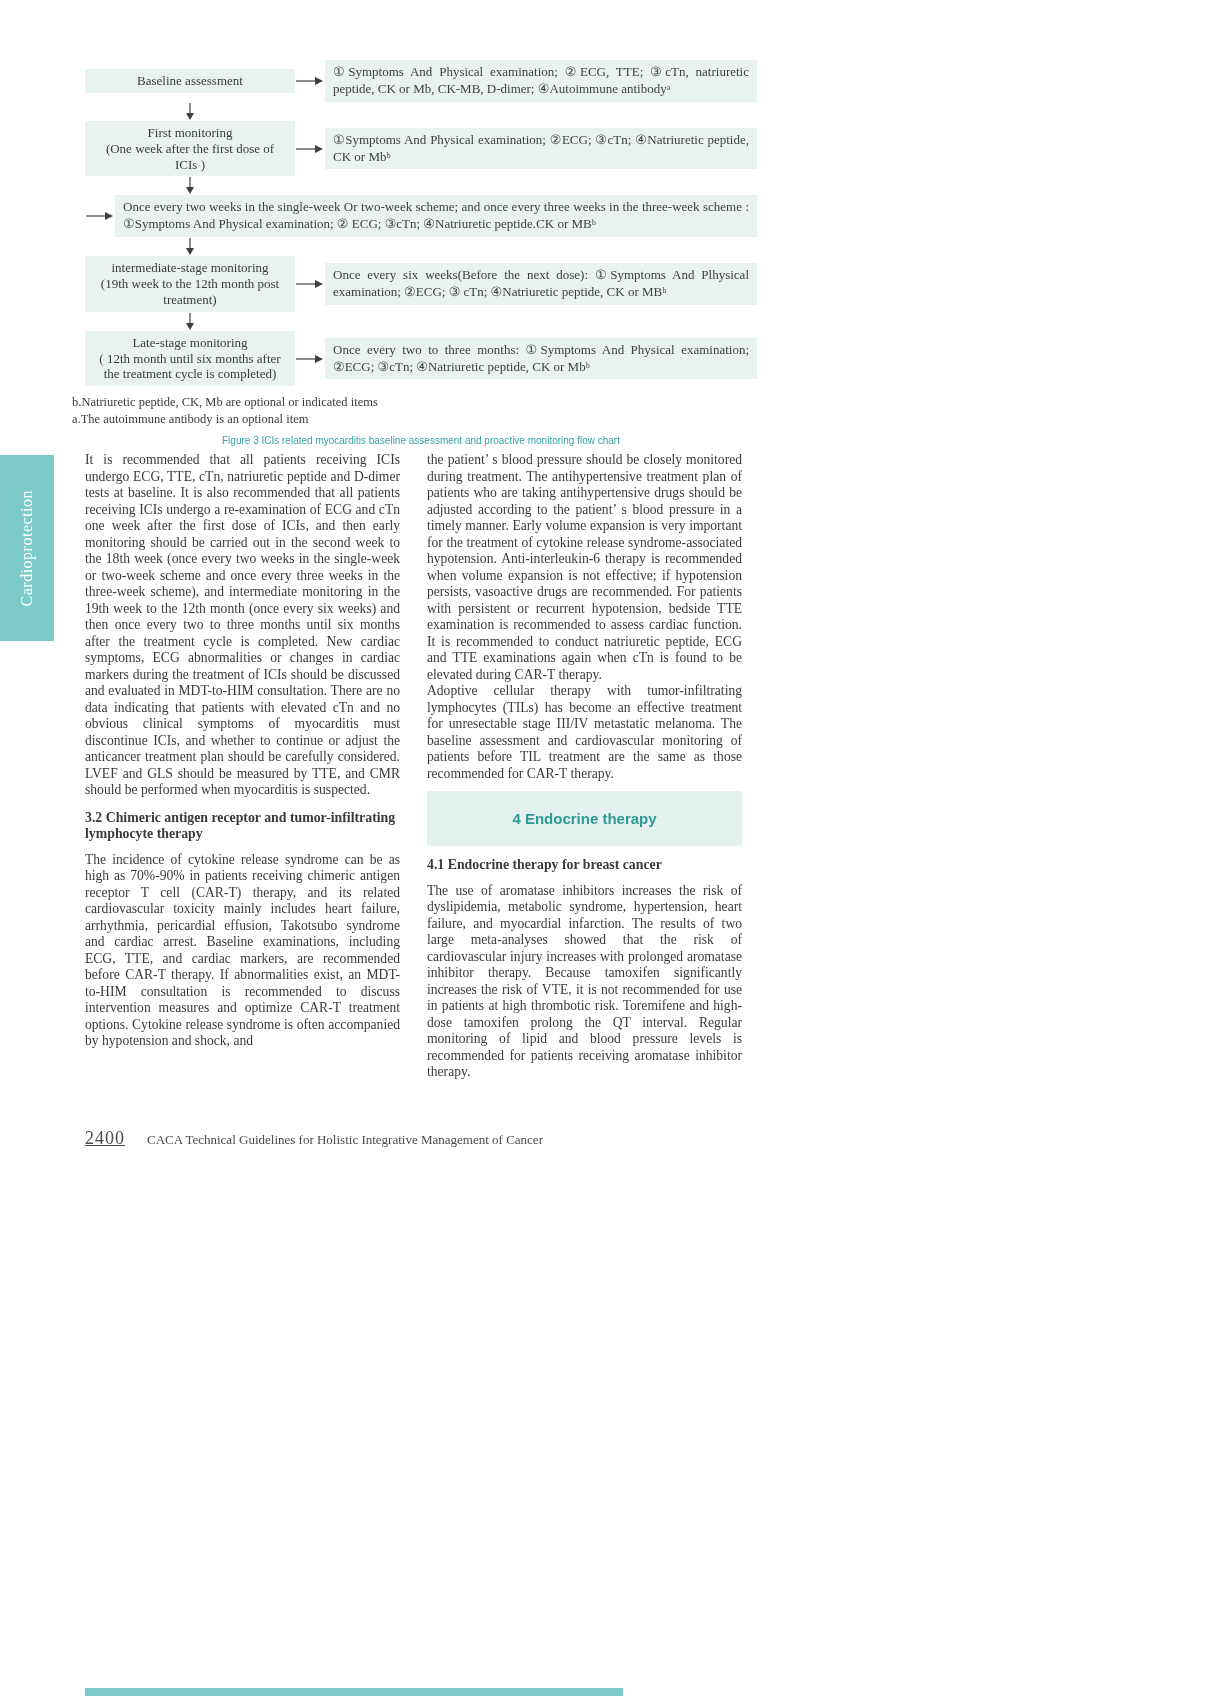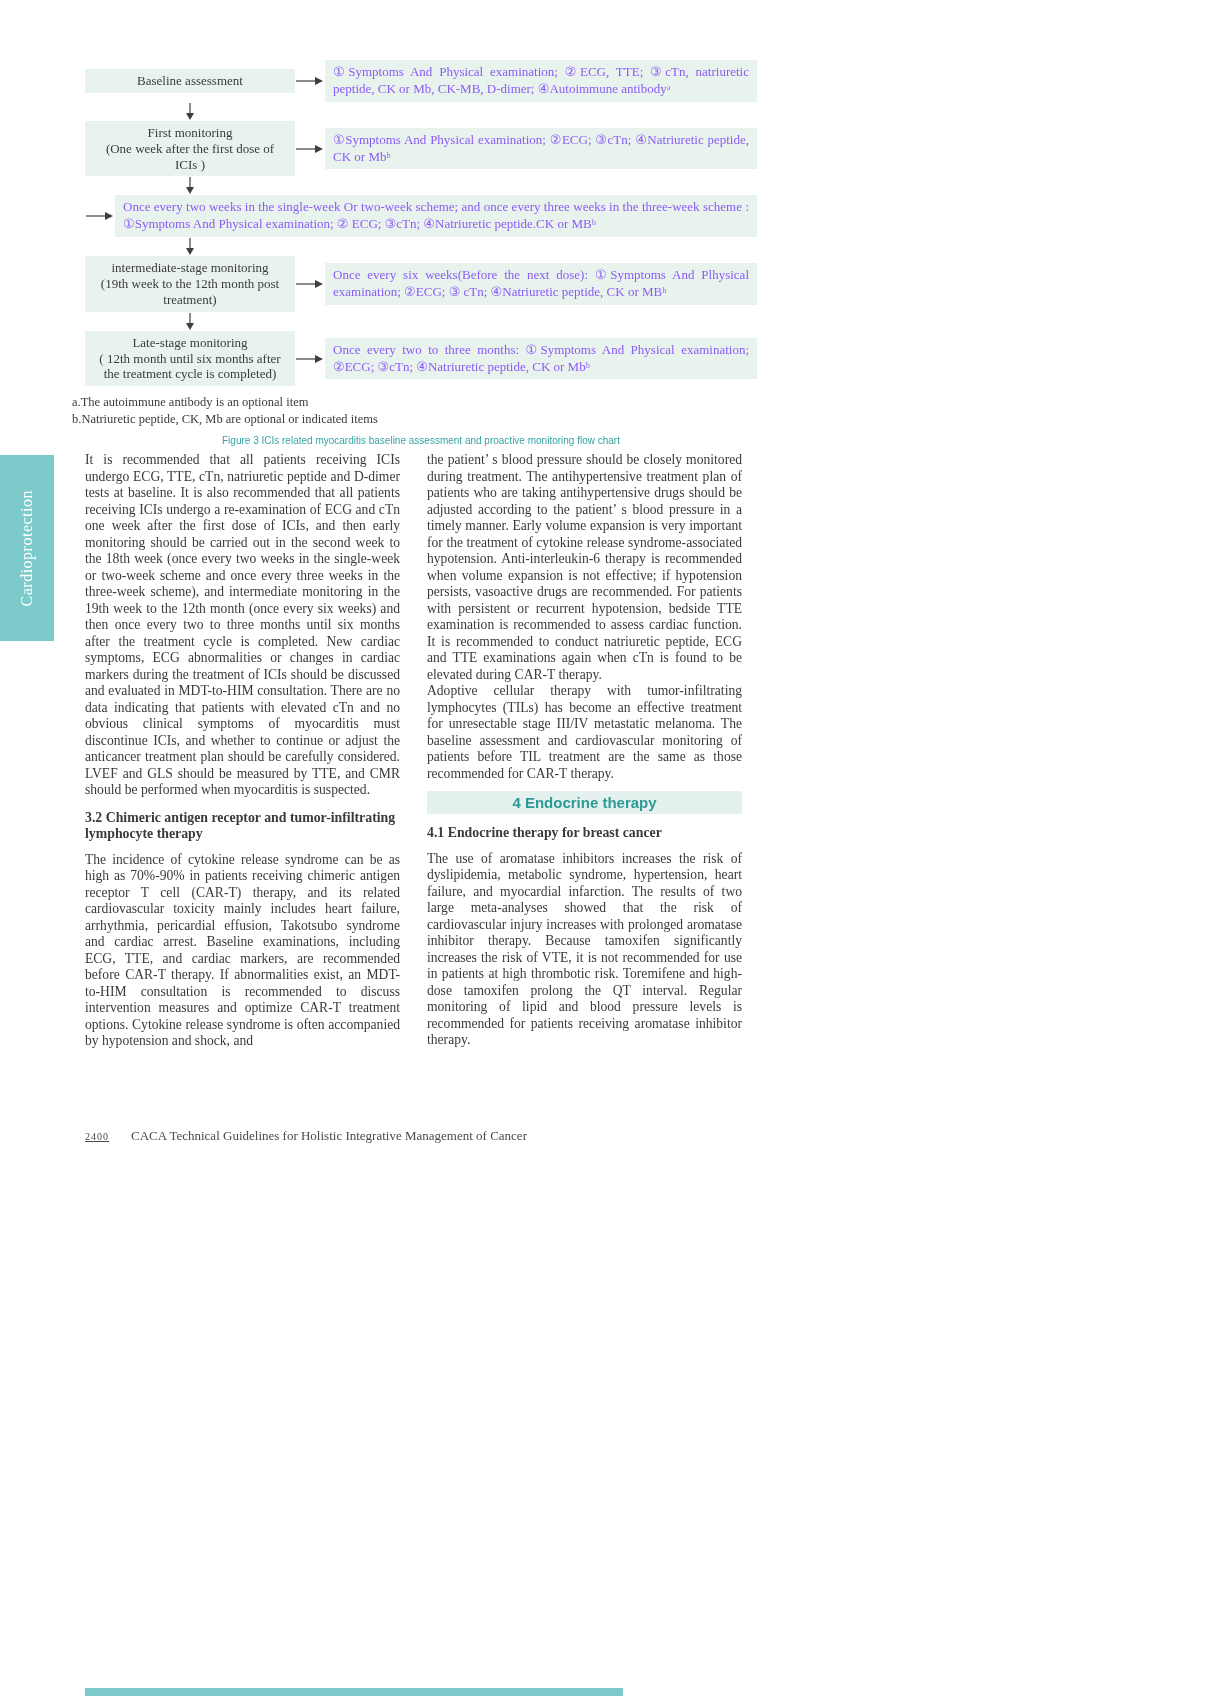--- a/index.html
+++ b/index.html
@@ -47,21 +47,21 @@
     color: #3b3b3b;
   }
   .fc-gap { width: 30px; flex: none; display: flex; align-items: center; justify-content: center; }
   .fc-detail {
     flex: 1;
     background: #e9f3ee;
     font-size: 13px;
     line-height: 1.3;
     padding: 4px 8px;
     text-align: justify;
-    color: #8b5cf6;
+    color: #404040;
   }
   .fc-varrow {
     width: 210px;
     display: flex; justify-content: center;
     height: 17px; margin: 1px 0;
   }
   .fc-footnotes {
     margin: 8px 0 0 -13px;
     font-size: 12.5px;
     line-height: 1.35;
@@ -89,34 +89,34 @@
     font-size: 13.8px;
     line-height: 16.5px;
     font-weight: bold;
     color: #3a3a3a;
     text-align: left;
   }
   .section-band {
     margin: 9px 0 8px 0;
     background: #e4f1ee;
     text-align: center;
-    padding: 3px 0;
+    padding: 19px 0;
     color: #2c9b96;
     font-family: "Liberation Sans", sans-serif;
     font-weight: bold;
     font-size: 15px;
   }
   
   .footer {
     position: absolute;
     left: 85px; top: 1128px;
     display: flex; align-items: baseline;
     color: #4a4a4a;
   }
-  .footer .page-num { font-size: 10px; letter-spacing: 1px; text-decoration: underline; }
+  .footer .page-num { font-size: 18px; letter-spacing: 1px; text-decoration: underline; }
   .footer .footer-text { font-size: 13px; margin-left: 22px; }
   .bottom-bar {
     position: absolute;
     left: 85px; top: 1688px;
     width: 538px; height: 8px;
     background: #7dcaca;
   }
   svg { display: block; }
 </style>
 </head>
@@ -222,22 +222,22 @@
         <div class="fc-gap">
           <svg width="28" height="10" viewBox="0 0 28 10">
               <line x1="0" y1="5" x2="20" y2="5" stroke="#3f3f3f" stroke-width="1.2"></line>
               <polygon points="19,1 19,9 27,5" fill="#3f3f3f"></polygon>
             </svg>
         </div>
         <div class="fc-detail">Once every two to three months: ①Symptoms And Physical examination; ②ECG; ③cTn; ④Natriuretic peptide, CK or Mbᵇ</div>
       </div>
 
       <div class="fc-footnotes">
+        <div>b.Natriuretic peptide, CK, Mb are optional or indicated items</div>
         <div>a.The autoimmune antibody is an optional item</div>
-        <div>b.Natriuretic peptide, CK, Mb are optional or indicated items</div>
       </div>
 
       <div class="fig-caption">Figure 3 ICIs related myocarditis baseline assessment and proactive monitoring flow chart</div>
     </div>
 
     <div class="columns">
       <div class="col">
         <p class="body-p">It is recommended that all patients receiving ICIs undergo ECG, TTE, cTn, natriuretic peptide and D-dimer tests at baseline. It is also recommended that all patients receiving ICIs undergo a re-examination of ECG and cTn one week after the first dose of ICIs, and then early monitoring should be carried out in the second week to the 18th week (once every two weeks in the single-week or two-week scheme and once every three weeks in the three-week scheme), and intermediate monitoring in the 19th week to the 12th month (once every six weeks) and then once every two to three months until six months after the treatment cycle is completed. New cardiac symptoms, ECG abnormalities or changes in cardiac markers during the treatment of ICIs should be discussed and evaluated in MDT-to-HIM consultation. There are no data indicating that patients with elevated cTn and no obvious clinical symptoms of myocarditis must discontinue ICIs, and whether to continue or adjust the anticancer treatment plan should be carefully considered. LVEF and GLS should be measured by TTE, and CMR should be performed when myocarditis is suspected.</p>
         <p class="subheading">3.2 Chimeric antigen receptor and tumor-infiltrating lymphocyte therapy</p>
         <p class="body-p">The incidence of cytokine release syndrome can be as high as 70%-90% in patients receiving chimeric antigen receptor T cell (CAR-T) therapy, and its related cardiovascular toxicity mainly includes heart failure, arrhythmia, pericardial effusion, Takotsubo syndrome and cardiac arrest. Baseline examinations, including ECG, TTE, and cardiac markers, are recommended before CAR-T therapy. If abnormalities exist, an MDT-to-HIM consultation is recommended to discuss intervention measures and optimize CAR-T treatment options. Cytokine release syndrome is often accompanied by hypotension and shock, and</p>

